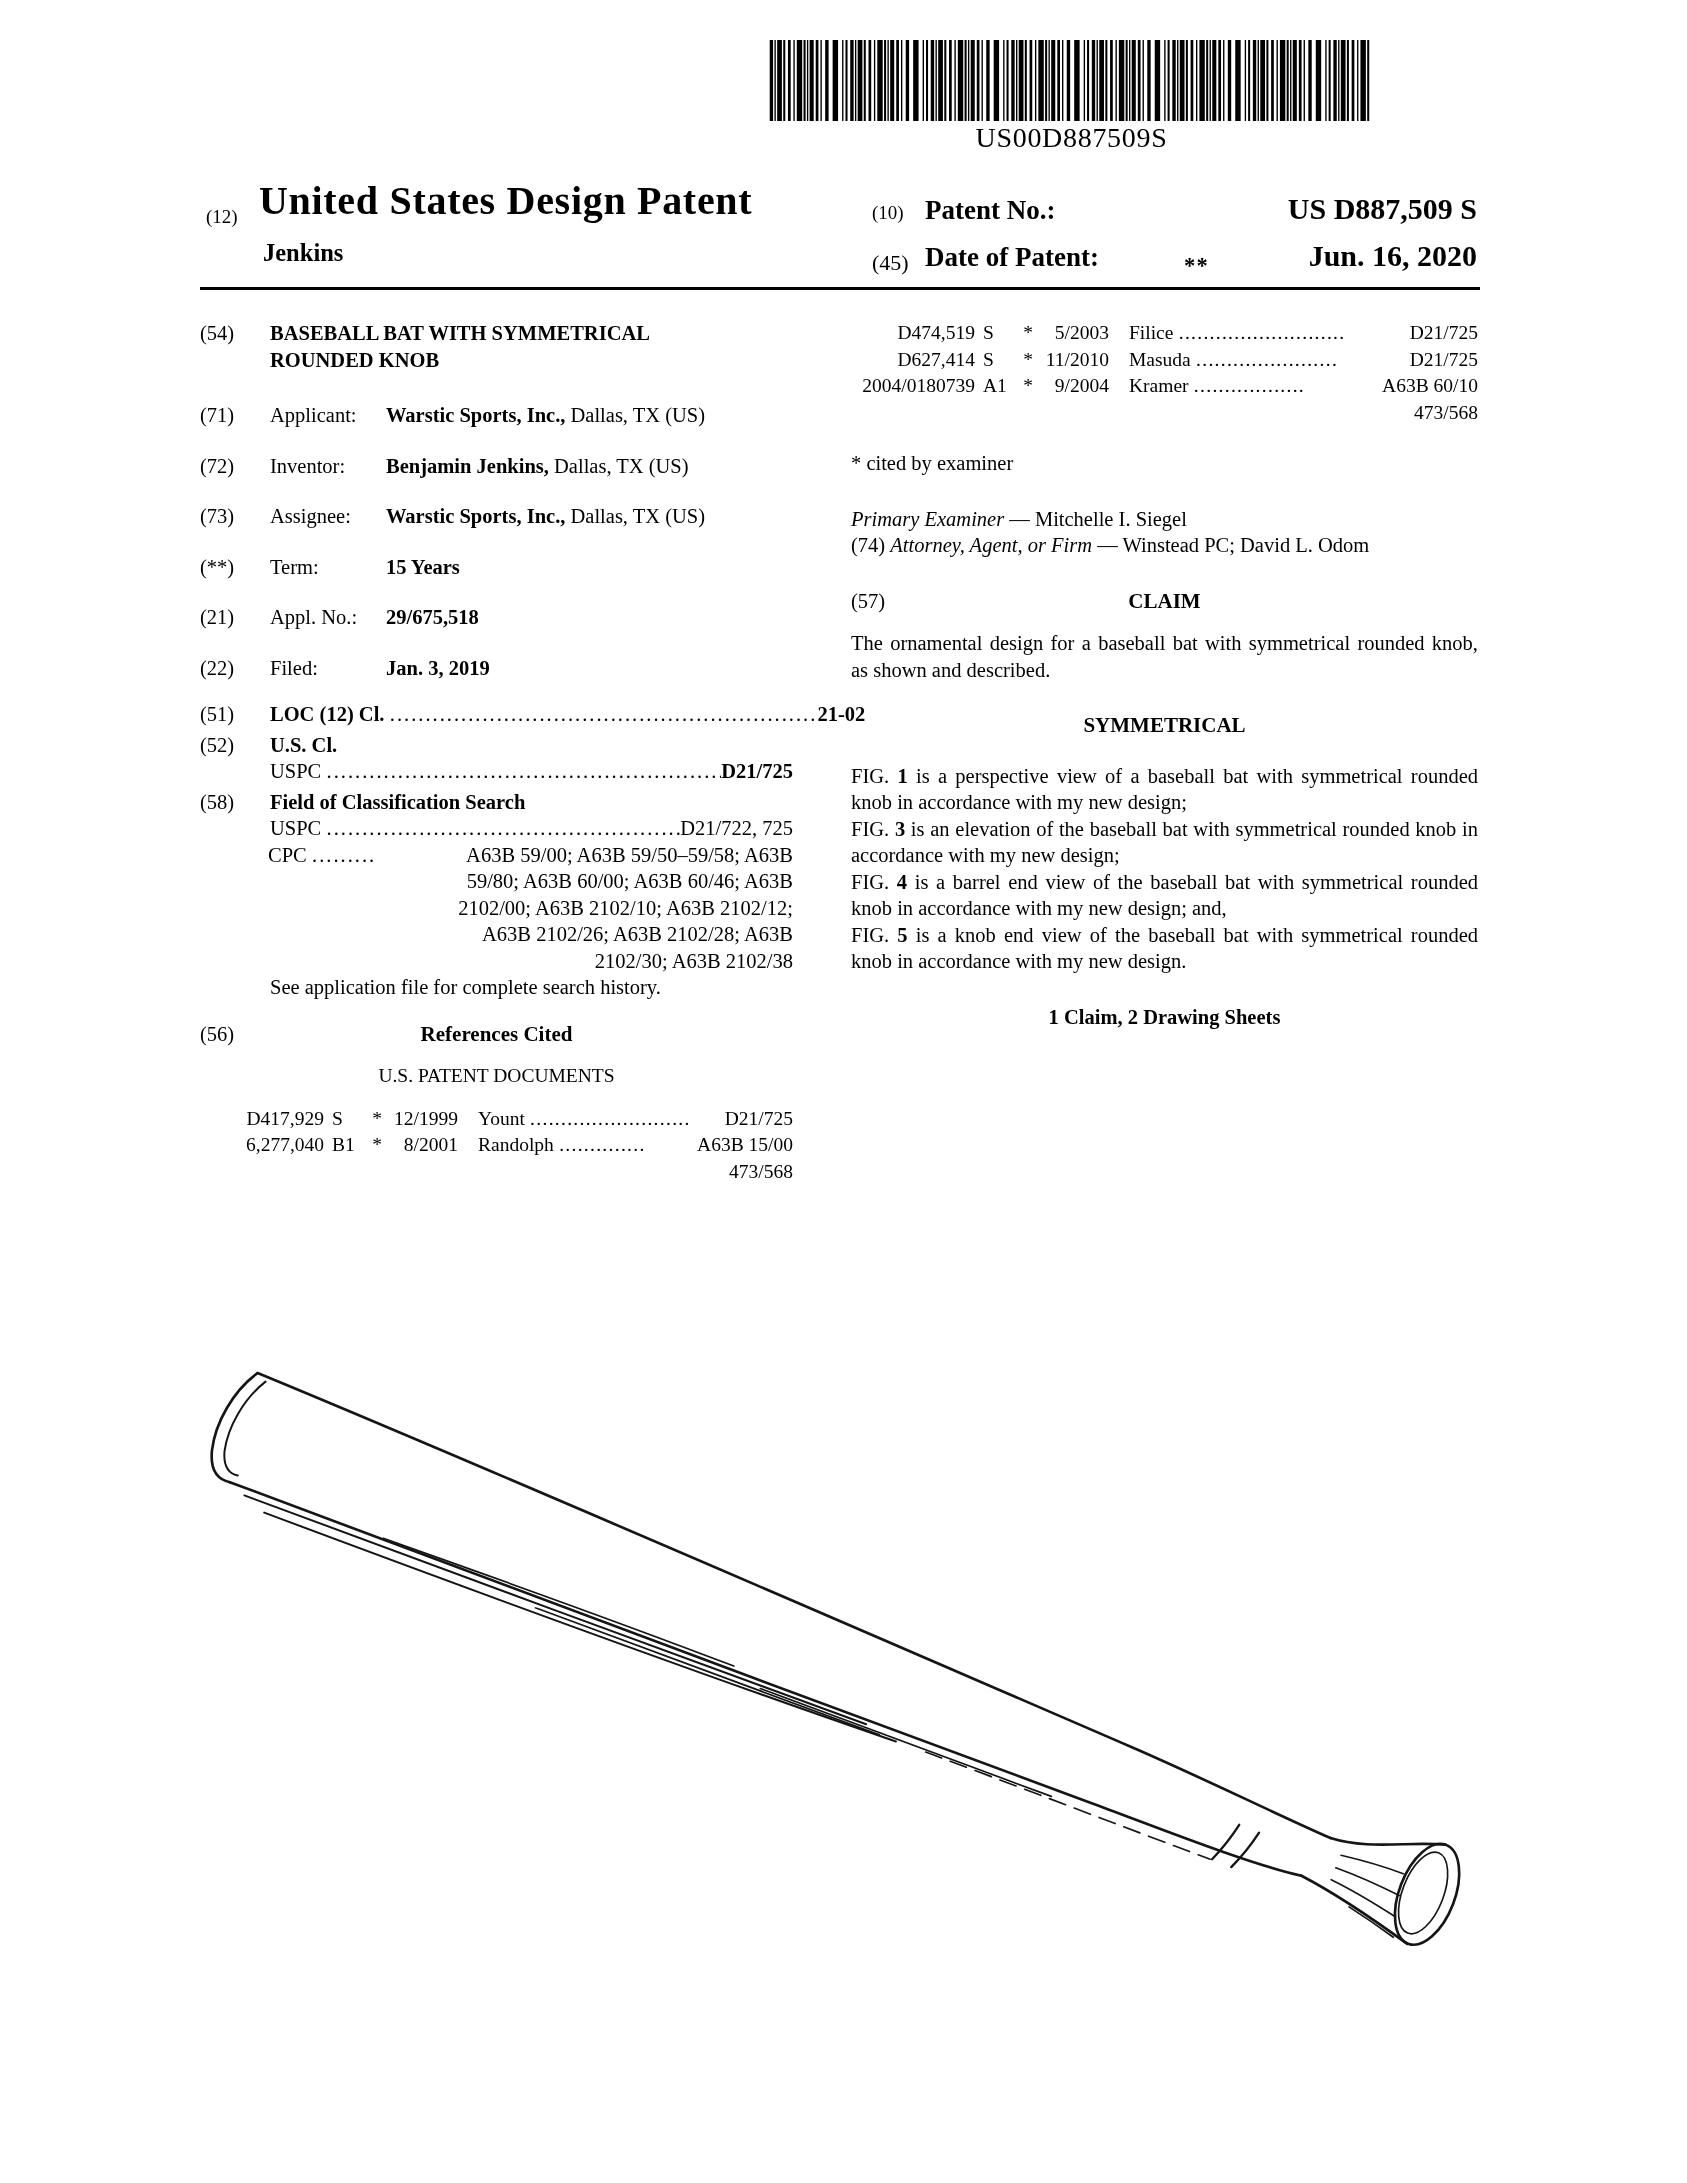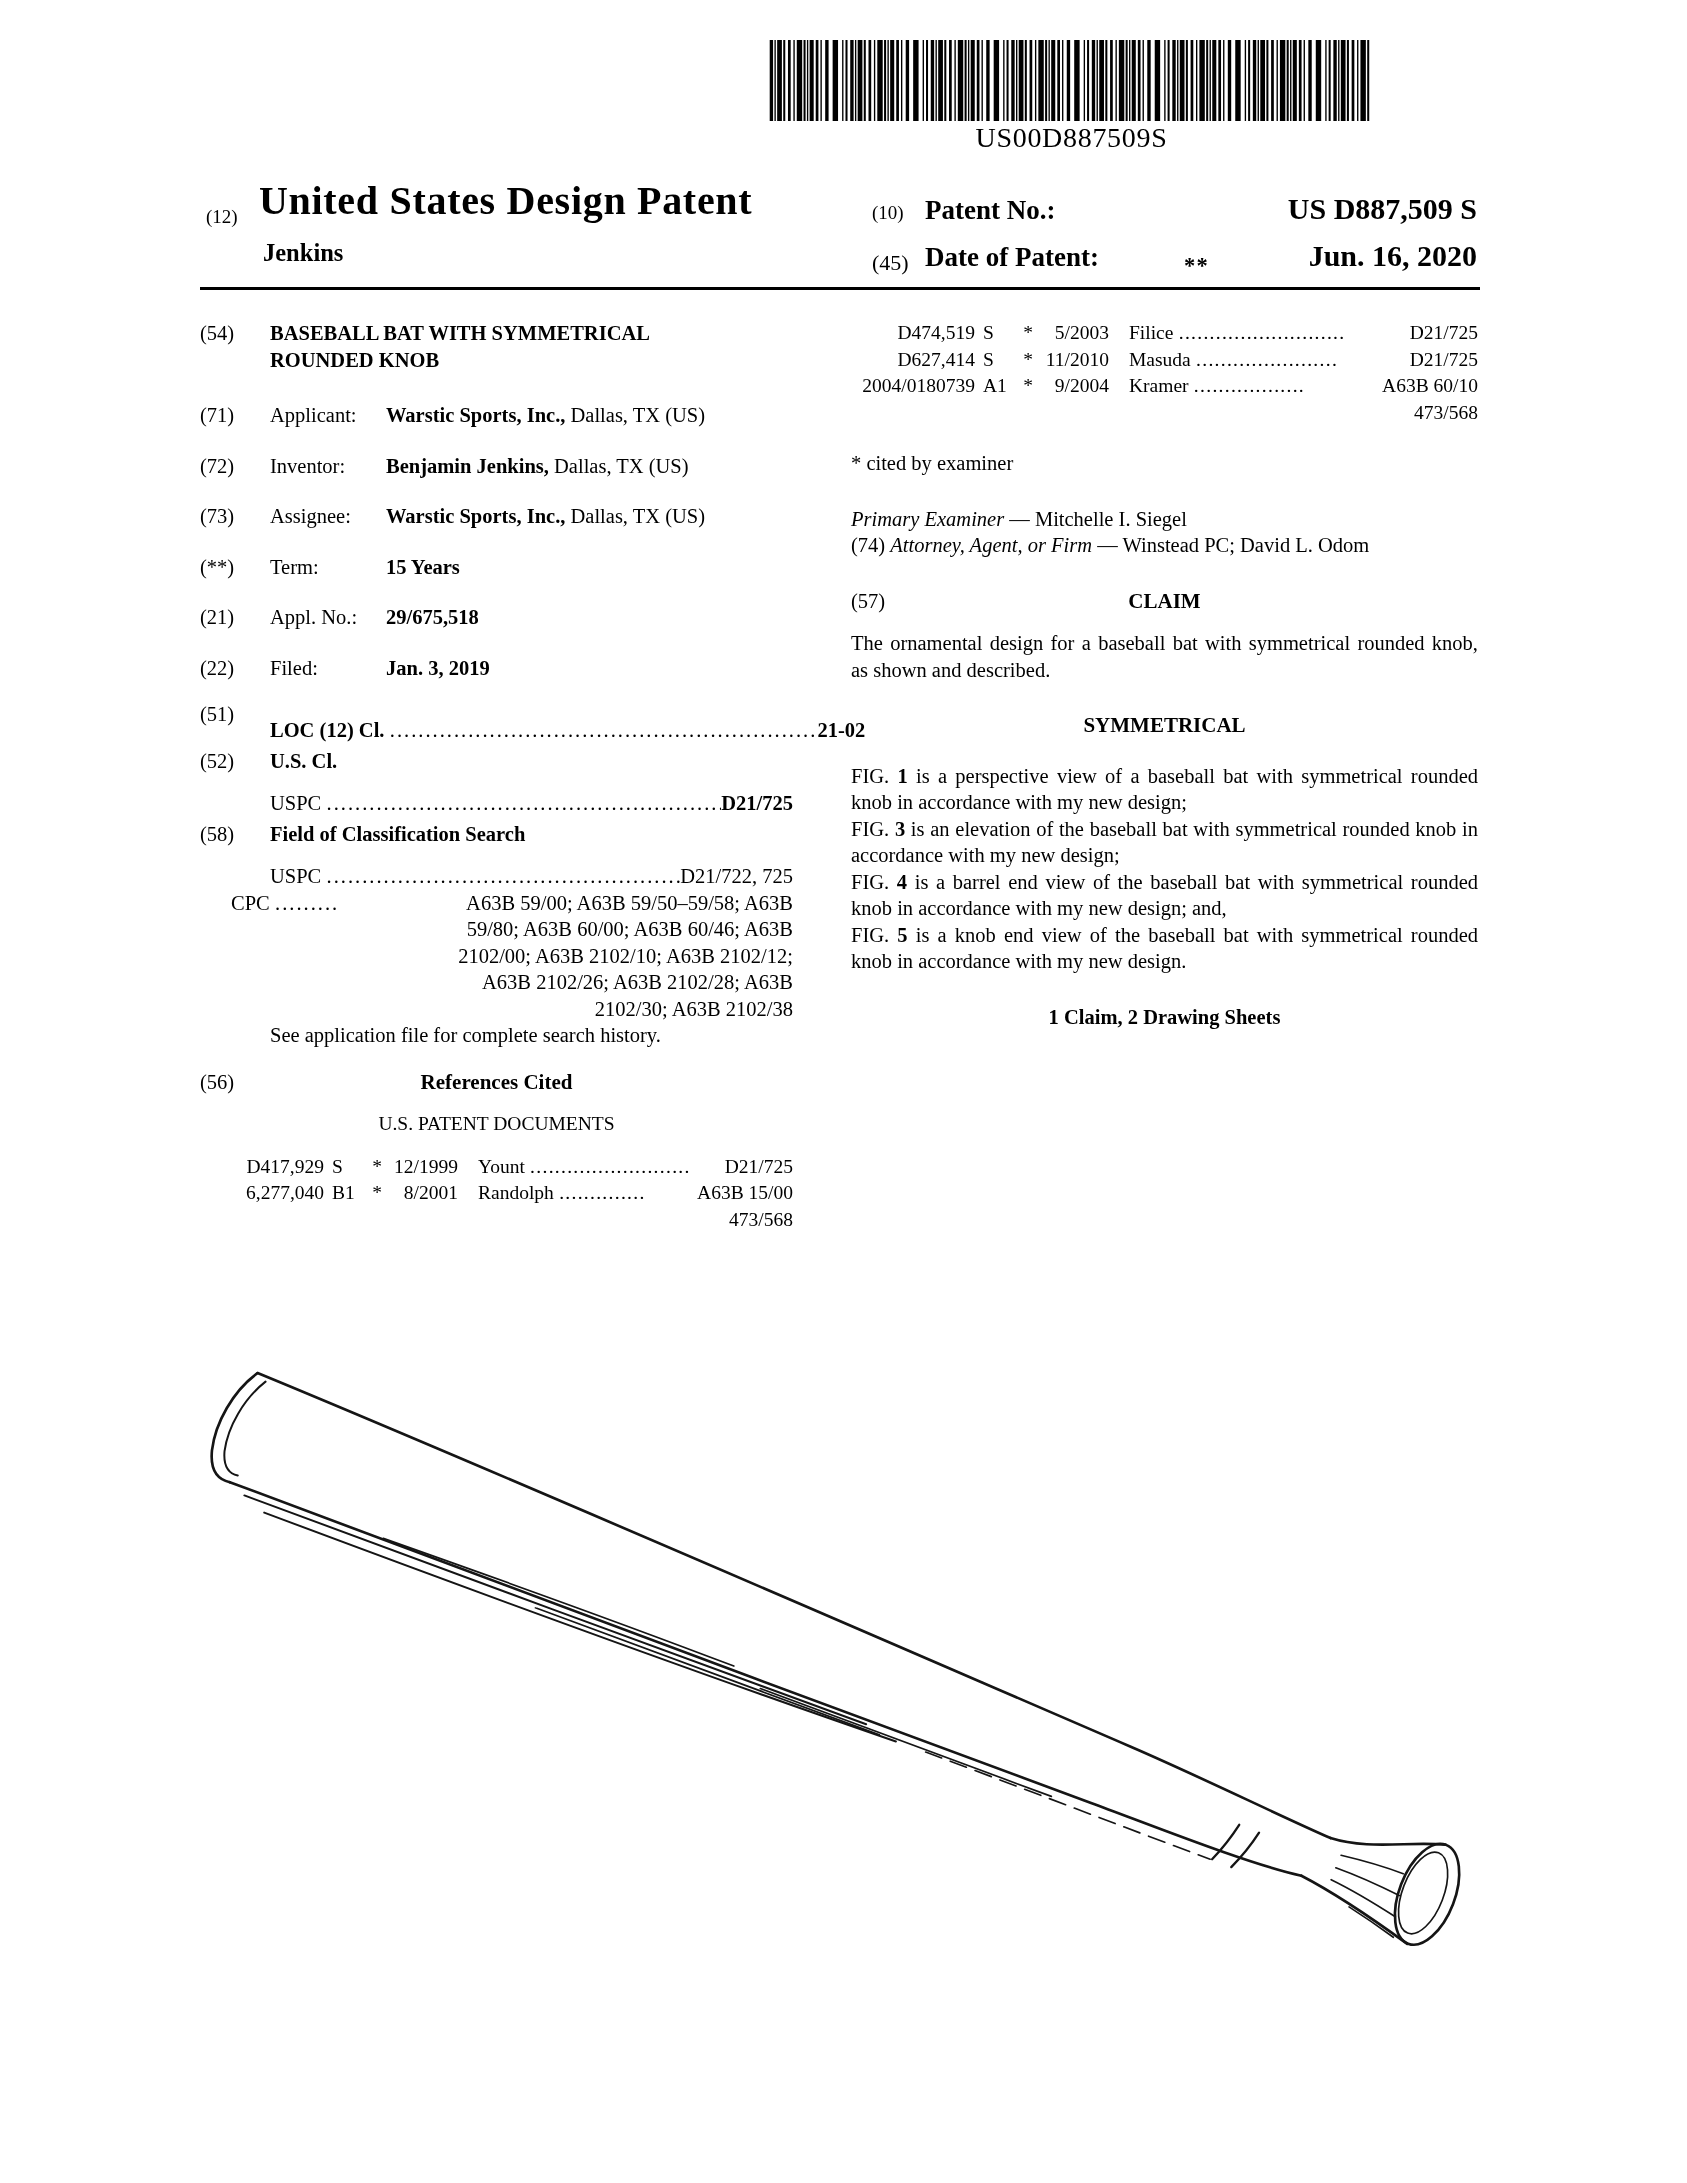--- a/index.html
+++ b/index.html
@@ -22,26 +22,26 @@
   .h45stars{position:absolute;left:1184px;top:253px;font-size:22.5px;font-weight:bold;letter-spacing:1.3px;}
   .h45value{position:absolute;left:1244px;top:239px;width:233px;text-align:right;font-size:30px;font-weight:bold;}
   .hrule{position:absolute;left:200px;top:287px;width:1280px;height:3.3px;background:#000;}
   
   .colL{position:absolute;left:200px;top:320px;width:593px;font-size:20.5px;line-height:26.5px;}
   .colR{position:absolute;left:851px;top:320px;width:627px;font-size:20.5px;line-height:26.5px;}
   .frow{display:flex;align-items:flex-start;}
   .fnum{width:70px;flex:none;}
   .flabel{width:116px;flex:none;}
   .fval{flex:1;}
-  .leader{flex:1;display:flex;margin-top:16px;}
+  .leader{flex:1;display:flex;}
   .leader .lab{flex:none;}
   .dots{flex:1;overflow:hidden;white-space:nowrap;letter-spacing:2px;padding:0 5.3px;}
   .lval{flex:none;}
   .indent{margin-left:70px;}
-  .cpcrow{display:flex;margin-left:31px;}
+  .cpcrow{display:flex;margin-left:68px;}
   .cpcdots{letter-spacing:2px;padding:0 5.3px;white-space:nowrap;}
   .cpcline{flex:1;text-align:right;}
   .rright{text-align:right;}
   .center{text-align:center;}
   .just{text-align:justify;margin:0;}
   
   .refs{font-size:19.5px;}
   .refrow{display:flex;}
   .rnum{width:124px;text-align:right;flex:none;}
   .rkind{width:33px;padding-left:8px;flex:none;}

